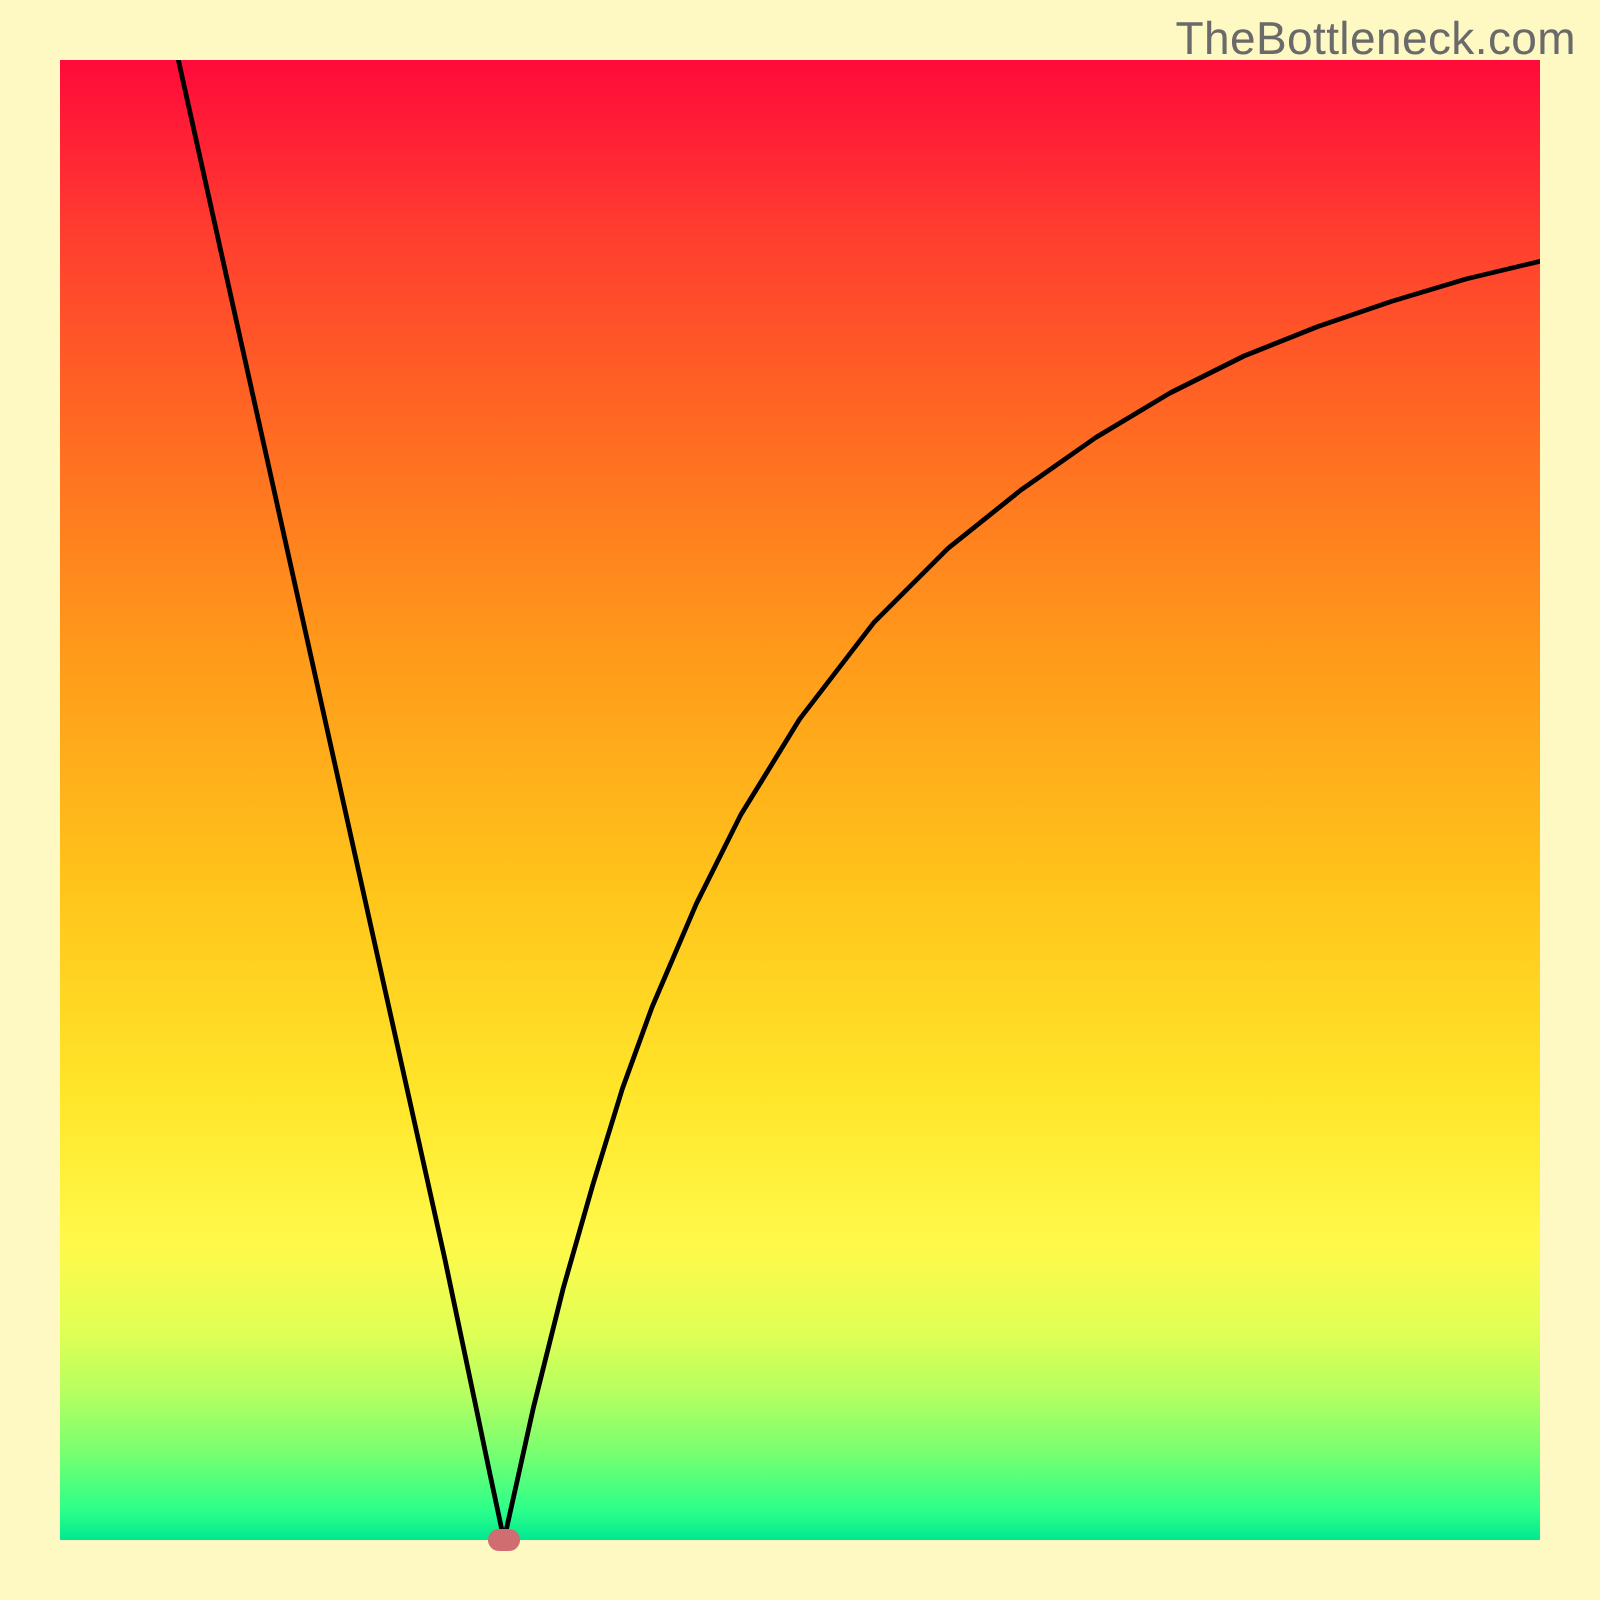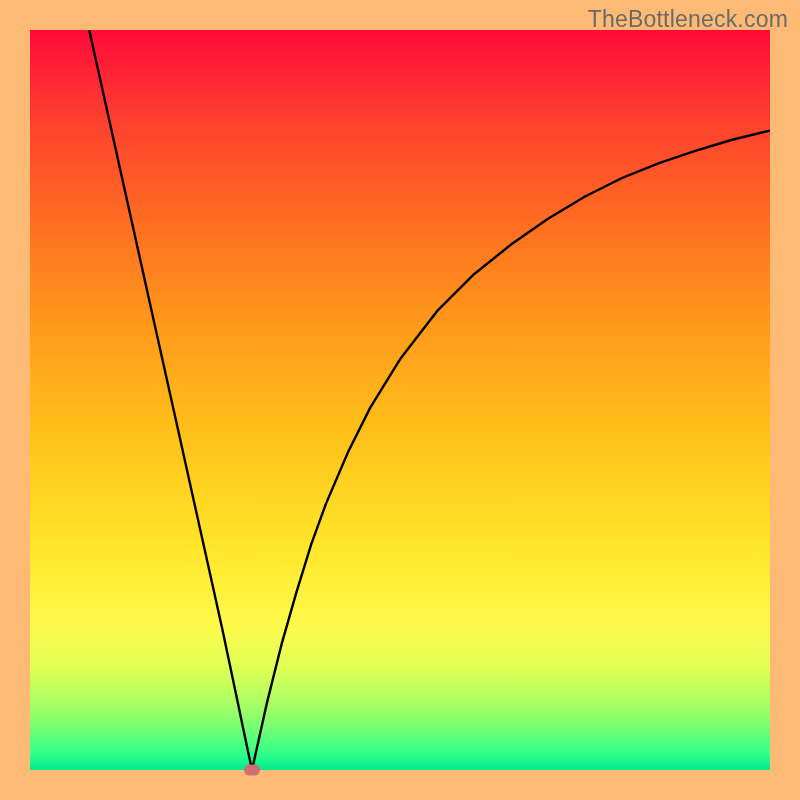--- a/index.html
+++ b/index.html
@@ -1,18 +1,18 @@
 <!DOCTYPE html>
 <html><head>
 <meta charset="utf-8">
 <style>
   * { margin: 0; padding: 0; box-sizing: border-box; }
   html, body { width: 800px; height: 800px; overflow: hidden; background: #000; }
   .frame {
-    width: 800px; height: 800px; position: relative; background: #fdba74;
+    width: 800px; height: 800px; position: relative; background: #fef9c3;
   }
   .plot-area {
     position: absolute;
     left: 30px; top: 30px;
     width: 740px; height: 740px;
     background: linear-gradient(to bottom,
       #ff0a3a 0%,
       #ff3f2f 12%,
       #ff6a22 25%,
       #ff9a1a 40%,

